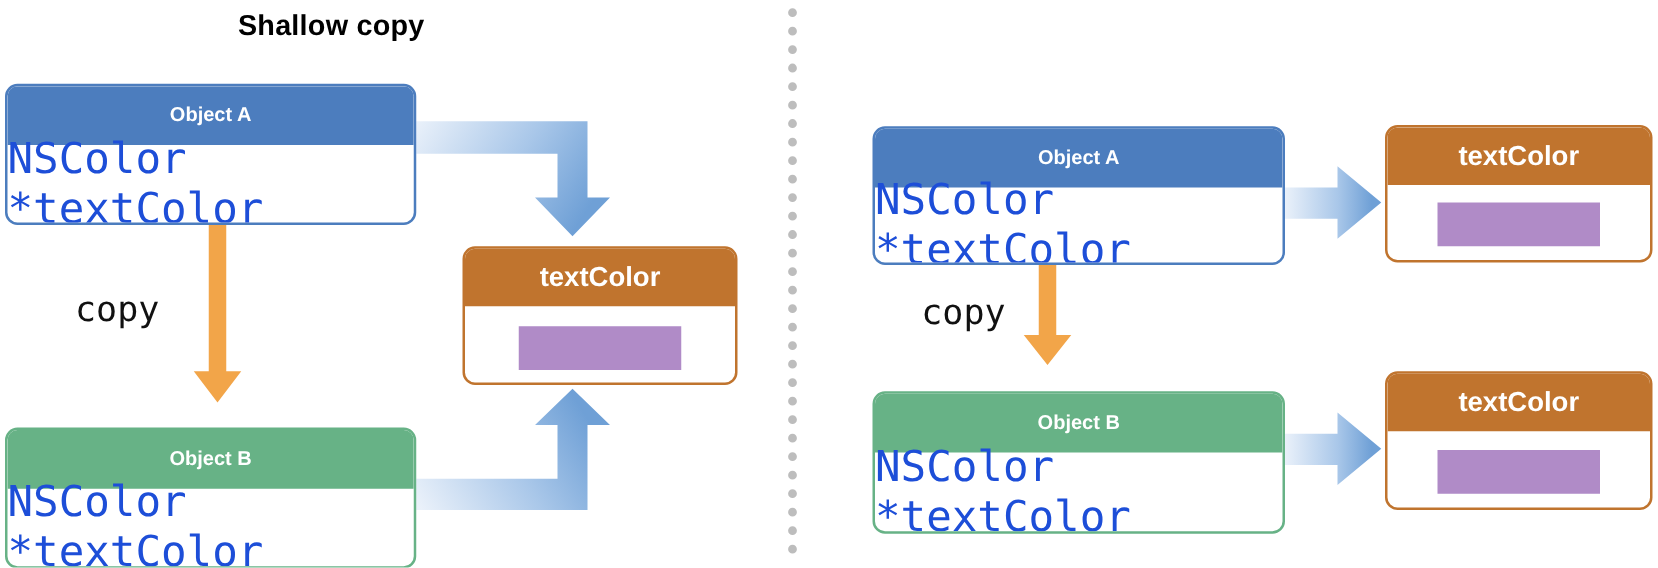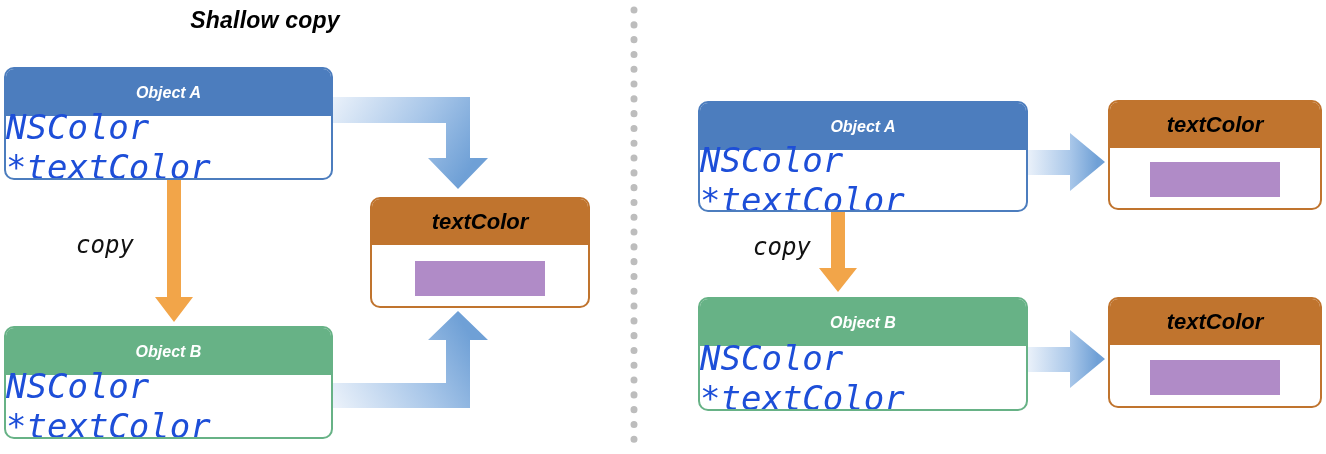--- a/index.html
+++ b/index.html
@@ -1,35 +1,35 @@
 <!DOCTYPE html>
 <html style="--object-a-header: #4C7DBE; --object-b-header: #67B286; --textcolor-header: #C0742E; --color-swatch: #B08BC7; --copy-arrow: #F2A549; --reference-arrow-light: #EAF1FA; --reference-arrow-mid: #A9C7E9; --reference-arrow-dark: #6FA0D6; --divider-dot: #BDBDBD;"><head>
 <meta charset="utf-8">
 <style>
   html,body{margin:0;padding:0;background:#ffffff;}
   body{width:1326px;height:454px;position:relative;font-family:"Liberation Sans",sans-serif;}
-  .stage{position:absolute;inset:0;width:1082px;height:454px;font-style:italic;}
+  .stage{position:absolute;inset:0;width:1082px;height:454px;}
   .arrows-layer{position:absolute;left:0;top:0;z-index:0;}
   .panel-title{position:absolute;text-align:center;font-size:23px;font-weight:bold;color:#000;letter-spacing:0.2px;}
   .obj-box{position:absolute;background:#fff;border-radius:10px;overflow:hidden;box-sizing:border-box;z-index:2;}
   .obj-box.blue{border:2px solid var(--object-a-header,#4C7DBE);}
-  .obj-box.green{border:2px solid var(--object-b-header,#67B286);}
+  .obj-box.green{border:2px solid var(--object-b-header,#67B286);margin-top:16px;}
   .obj-box.orange{border:2px solid var(--textcolor-header,#C0742E);}
   .obj-header{height:47px;display:flex;align-items:center;justify-content:center;
               color:#fff;font-size:16px;font-weight:bold;}
   .obj-box.blue .obj-header{background:var(--object-a-header,#4C7DBE);}
   .obj-box.green .obj-header{background:var(--object-b-header,#67B286);}
   .tc-header{height:46px;background:var(--textcolor-header,#C0742E);display:flex;align-items:center;justify-content:center;
-             color:#000000;font-size:22px;font-weight:bold;}
+             color:#ffffff;font-size:22px;font-weight:bold;}
   .obj-body{display:flex;align-items:center;justify-content:center;
             font-family:"DejaVu Sans Mono",monospace;font-size:34px;color:#1d4ed8;border-radius:21px;}
   .swatch{position:absolute;width:130px;height:35px;left:50%;transform:translateX(-50%);
           background:var(--color-swatch,#B08BC7);z-index:3;}
-  .copy-label{position:absolute;font-family:"DejaVu Sans Mono",monospace;font-size:24px;color:#111;
-              width:90px;text-align:center;}
+  .copy-label{position:absolute;font-family:"DejaVu Sans Mono",monospace;font-size:28px;color:#111;
+              width:90px;text-align:left;}
 </style>
 </head>
 <body>
 
 <div class="stage">
 
   <svg class="arrows-layer" width="1326" height="454" viewBox="0 0 1326 454">
     <defs>
       <linearGradient id="g1" gradientUnits="userSpaceOnUse" x1="333" y1="97" x2="462" y2="180">
         <stop offset="0" style="stop-color:var(--reference-arrow-light,#EAF1FA)"></stop>

